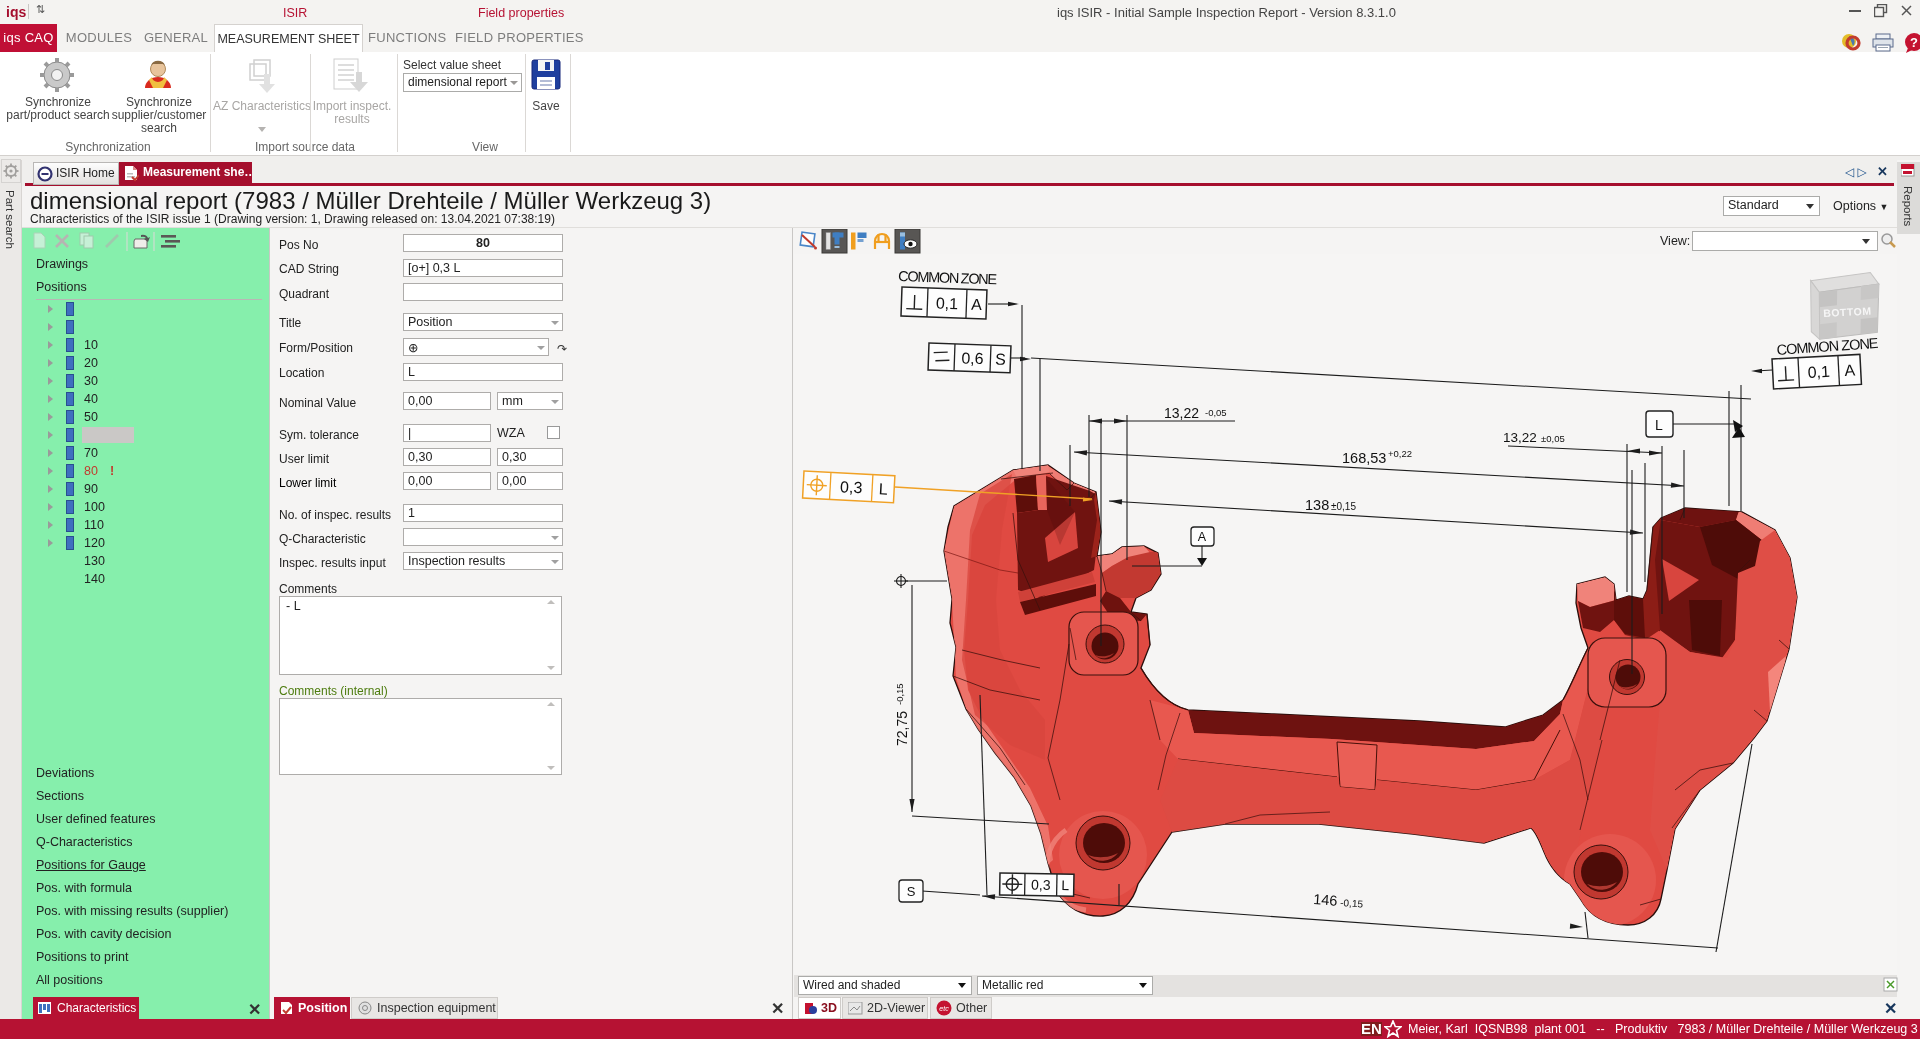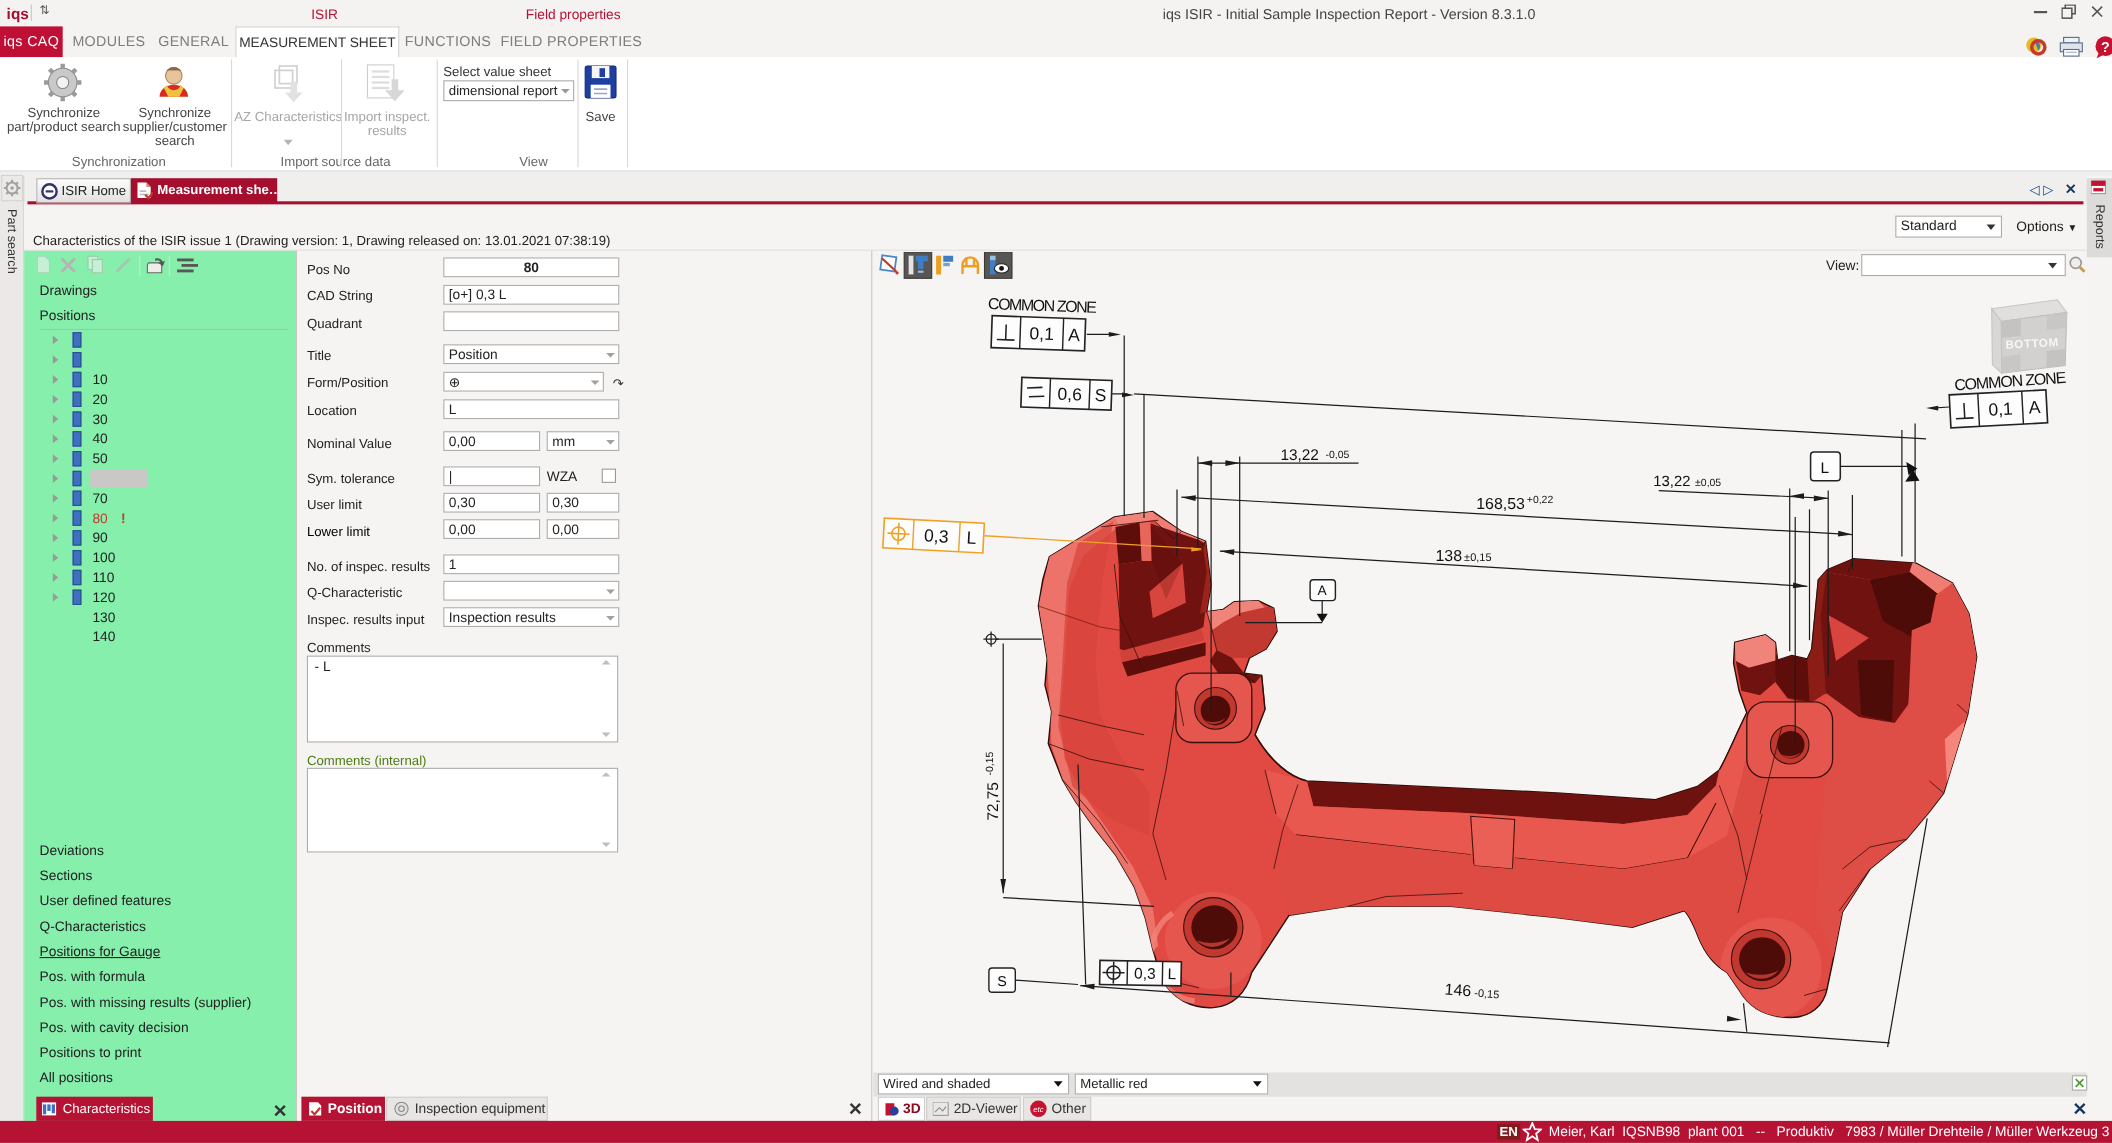--- a/index.html
+++ b/index.html
@@ -223,21 +223,22 @@
       <div class="tabgray"></div>
     <svg width="15" height="14" style="position:absolute;left:4px;top:4px;">
         <rect x="0" y="0" width="13" height="12" fill="#fff" stroke="#999"></rect>
         <rect x="0" y="0" width="13" height="5" fill="#c41230"></rect>
         <rect x="2" y="7" width="9" height="3" fill="#c41230"></rect>
       </svg>
     <div class="vtext" style="position:absolute; left:5px; top:26px;">Reports</div>
   </div>
 
   <div id="header" class="abs"></div>
-  <div id="h2t" class="abs" style="left:30px; top:212px;">Characteristics of the ISIR issue 1 (Drawing version: 1, Drawing released on: 13.01.2021 07:38:19)</div>
+  <div id="h1t" class="abs" style="left:30px; top:187px;">dimensional report (7983 / Müller Drehteile / Müller Werkzeug 3)</div>
+  <div id="h2t" class="abs" style="left:30px; top:212px;">Characteristics of the ISIR issue 1 (Drawing version: 1, Drawing released on: 13.04.2021 07:38:19)</div>
 
   <div class="field abs" style="left:1723px; top:196px; width:97px; height:20px; font-size:12.5px;">Standard</div>
   <div class="abs" style="left:1806px; top:204px; width:0; height:0; border-left:4px solid transparent; border-right:4px solid transparent; border-top:5px solid #333;"></div>
   <div class="abs" style="left:1833px; top:199px; font-size:12.5px; color:#222;">Options <span style="font-size:9px;">▼</span></div>
 
   <div id="leftpanel" class="abs">
 
     <svg width="200" height="26" style="position:absolute;left:4px;top:2px;">
       <g opacity="0.6">
           <path d="M8,3 h7 l4,4 v11 h-11 z" fill="#f2f2f2" stroke="#c2c0be"></path>
@@ -712,18 +713,18 @@
     <div class="btab gray" style="left:136px; top:769px; width:62px; padding-left:5px;">
       <svg width="16" height="16" style="margin-right:4px;">
           <circle cx="8" cy="8" r="7.5" fill="#c41230"></circle>
           <text x="8" y="11" font-size="7" fill="#fff" text-anchor="middle" font-style="italic">etc</text>
         </svg>
       Other</div>
     <div style="position:absolute; left:1090px; top:771px; color:#17365c; font-weight:bold;">✕</div>
   </div>
 
   <div id="statusbar" class="abs"></div>
-  <div class="abs" style="left:1361px; top:1022px; width:21px; height:14px; background:#7f1d1d; color:#fff; font-size:12px; font-weight:bold; text-align:center; line-height:14px;">EN</div>
+  <div class="abs" style="left:1361px; top:1022px; width:21px; height:14px; background:#7f1d1d; color:#fff; font-size:15px; font-weight:bold; text-align:center; line-height:14px;">EN</div>
   <svg class="abs" width="18" height="18" style="left:1384px; top:1020px;">
       <path d="M9,1 L11.3,6.5 L17,6.8 L12.5,10.5 L14,16.5 L9,13 L4,16.5 L5.5,10.5 L1,6.8 L6.7,6.5 Z" fill="none" stroke="#fff" stroke-width="1.6"></path>
     </svg>
   <div class="st abs" style="left:1408px; top:1022px; color:#fff; font-size:12.5px; position:absolute;">Meier, Karl&nbsp;&nbsp;IQSNB98&nbsp;&nbsp;plant 001&nbsp;&nbsp;&nbsp;--&nbsp;&nbsp;&nbsp;Produktiv&nbsp;&nbsp;&nbsp;7983 / Müller Drehteile / Müller Werkzeug 3</div>
 </div>
 
 </body></html>

